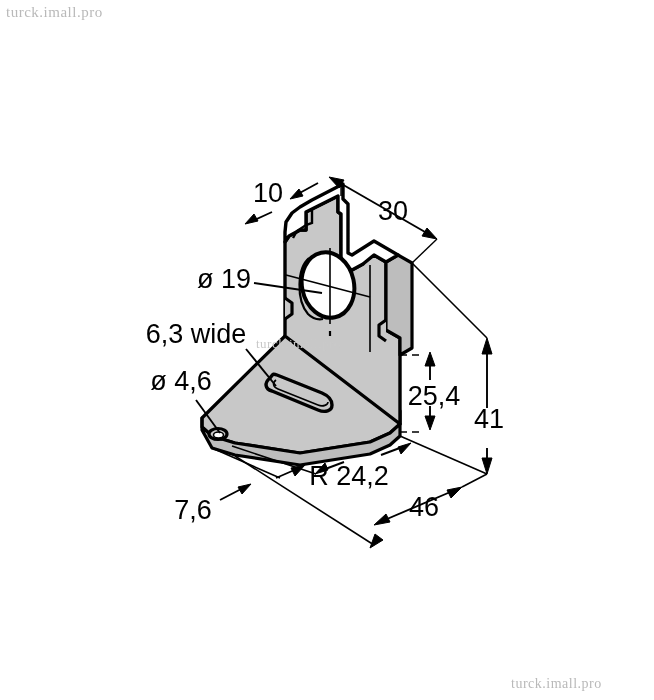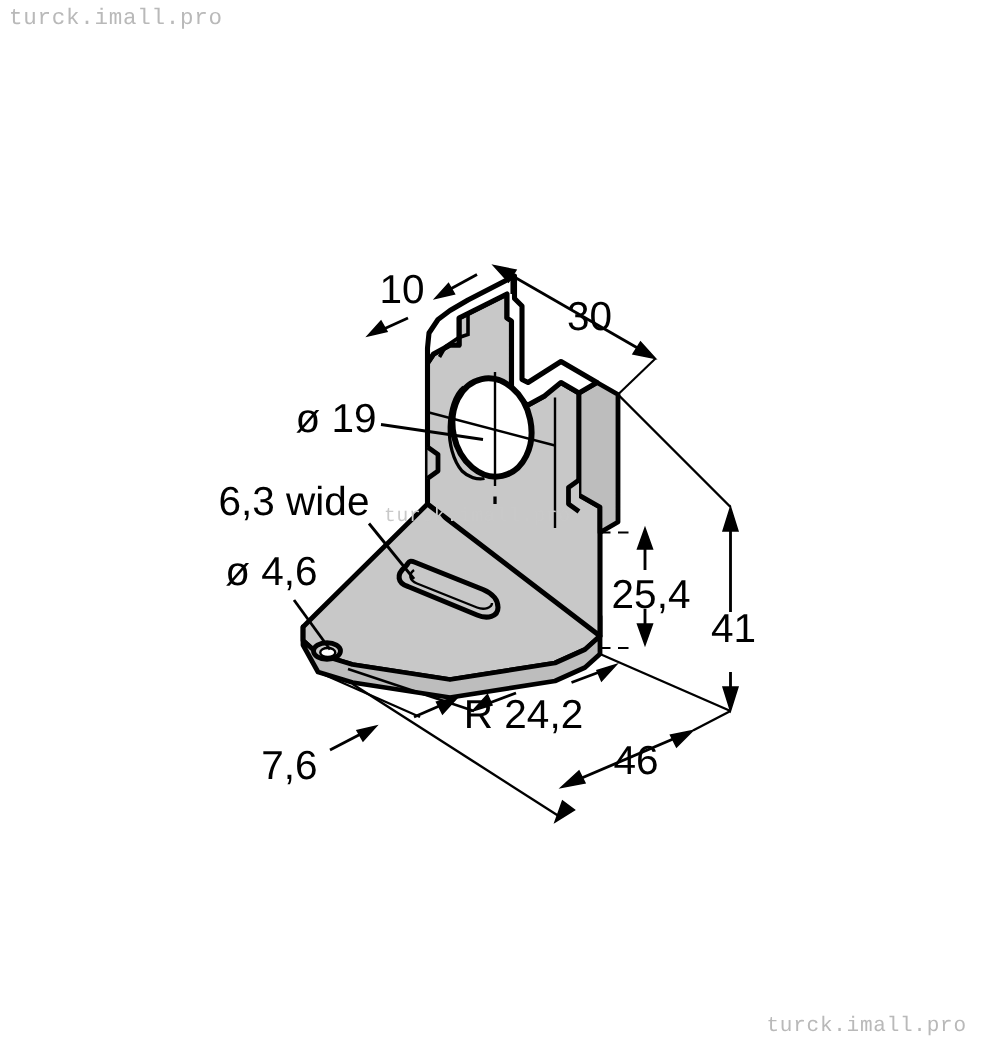--- a/index.html
+++ b/index.html
@@ -17,21 +17,21 @@
   }
   #drawing-svg {
     position: absolute;
     left: 0;
     top: 0;
     width: 654px;
     height: 700px;
   }
   .wm {
     position: absolute;
-    font-family: Liberation Mono, monospace;
+    font-family: Liberation Serif, serif;
     color: #b9b9b9;
     white-space: pre;
     letter-spacing: 0.5px;
   }
   #wm-topleft {
     left: 6px;
     top: 4px;
     font-size: 15px;
   }
   #wm-bottomright {

